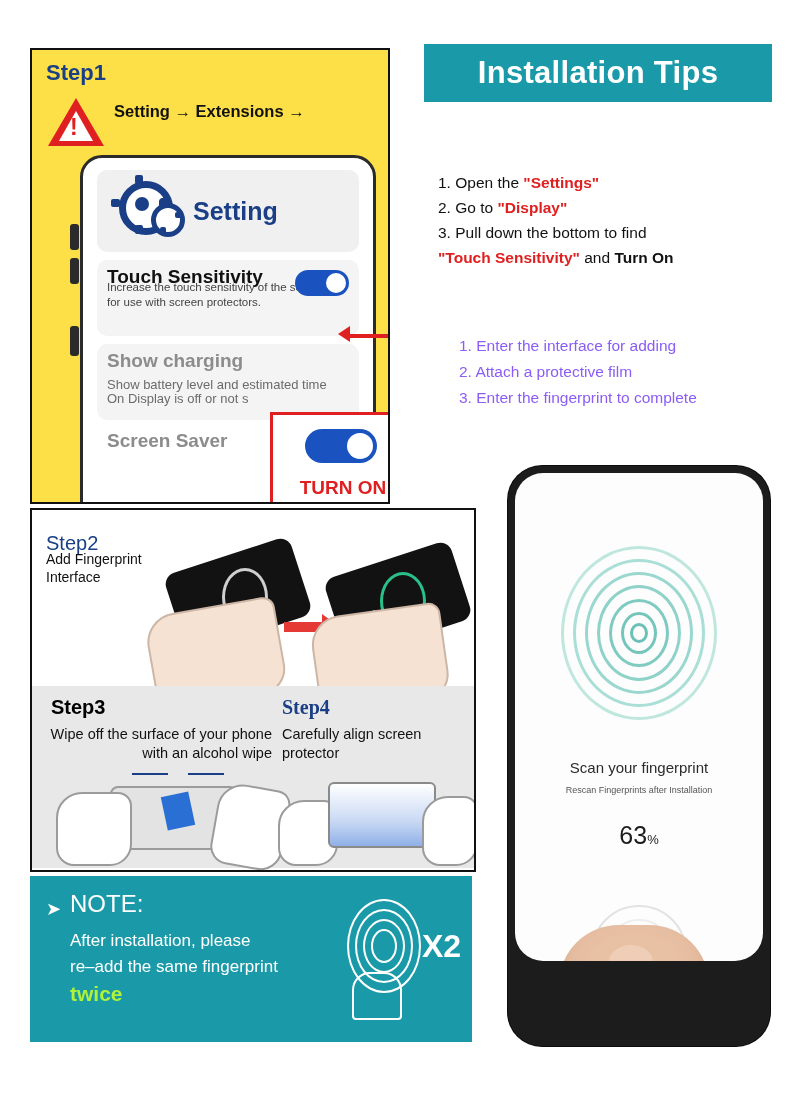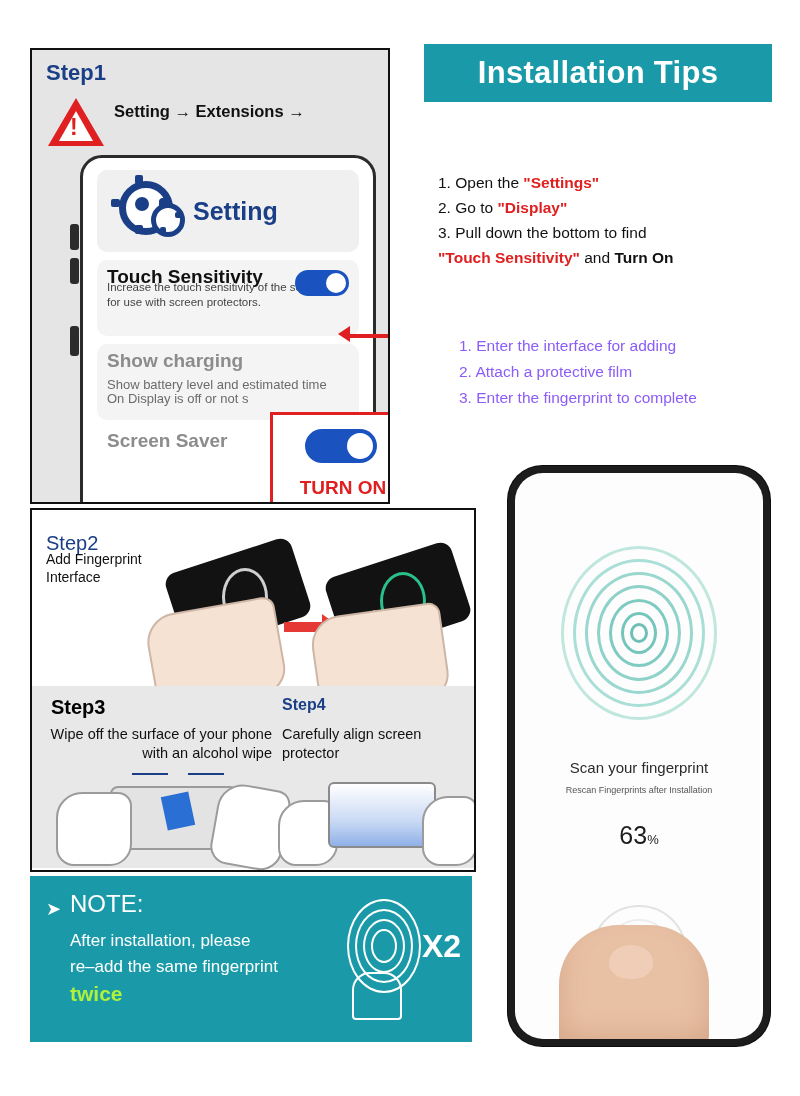--- a/index.html
+++ b/index.html
@@ -64,21 +64,21 @@
   }
 
   
   .step1-panel {
     position: absolute;
     left: 30px;
     top: 48px;
     width: 356px;
     height: 452px;
     border: 2px solid #111;
-    background: #e5e5e5;
+    background: #fde047;
     overflow: hidden;
   }
   .step1-label {
     position: absolute;
     left: 14px;
     top: 10px;
     font-size: 22px;
     font-weight: bold;
     color: #1a3f87;
   }
@@ -442,23 +442,24 @@
     width: 226px;
     font-size: 14.5px;
     color: #111;
     line-height: 19px;
     text-align: right;
   }
   .step4-label {
     position: absolute;
     left: 250px;
     top: 186px;
-    font-size: 16px;
+    font-size: 20px;
     font-weight: bold;
     color: #1a3f87;
+    font-family: Liberation Serif, serif;
   }
   .step4-cap {
     position: absolute;
     left: 250px;
     top: 215px;
     width: 170px;
     font-size: 14.5px;
     color: #111;
     line-height: 19px;
   }
@@ -602,21 +603,21 @@
     background: #1c1c1c;
     border-radius: 34px;
     box-shadow: 0 0 0 1px #0d0d0d;
     overflow: hidden;
   }
   .photo-screen {
     position: absolute;
     left: 7px;
     top: 7px;
     width: 248px;
-    height: 566px;
+    height: 488px;
     background: #fdfdfd;
     border-radius: 28px;
     overflow: hidden;
   }
   .big-fp {
     position: absolute;
     left: 50%;
     top: 160px;
     transform: translate(-50%, -50%);
     width: 150px;

